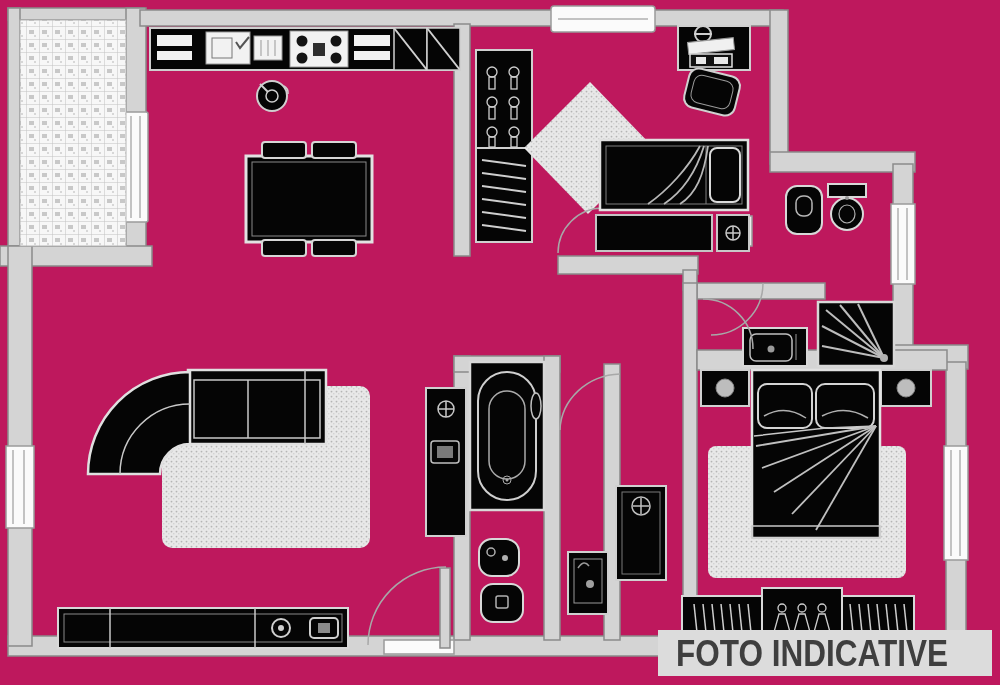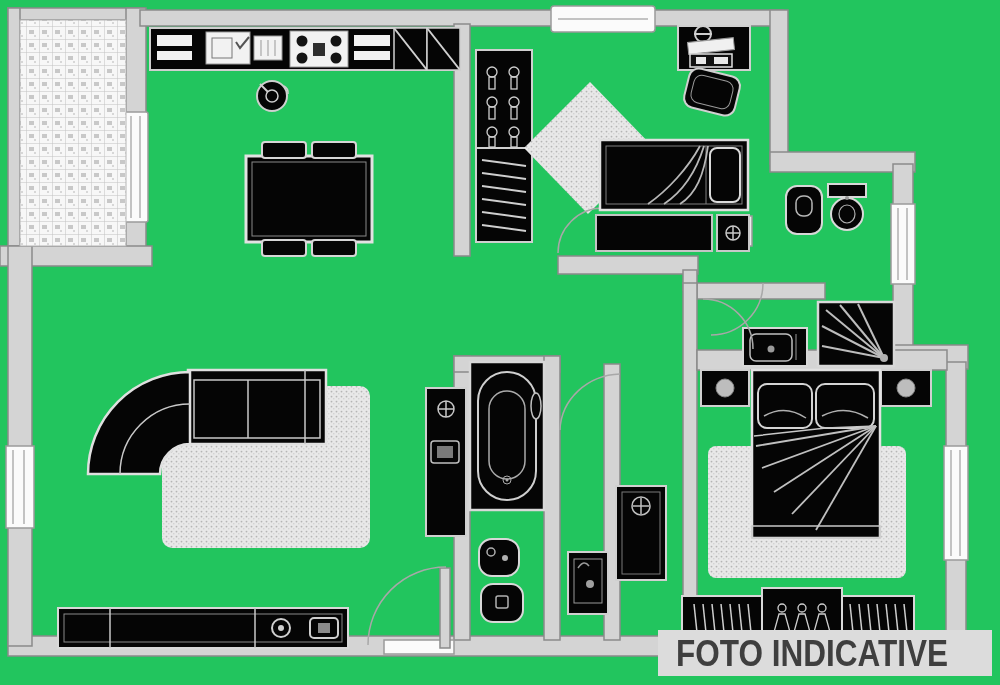--- a/index.html
+++ b/index.html
@@ -1,16 +1,16 @@
 <!DOCTYPE html>
 <html><head>
 <meta charset="utf-8">
 <style>
   html,body{margin:0;padding:0;background:#000;}
-  #canvas{position:relative;width:1000px;height:685px;background:#22c55e;overflow:hidden;}
+  #canvas{position:relative;width:1000px;height:685px;background:#be185d;overflow:hidden;}
   svg{position:absolute;left:0;top:0;}
   text.watermark{font-family:"Liberation Sans",sans-serif;font-weight:700;font-size:36px;fill:#3f3f3f;}
 </style>
 </head>
 <body>
 
 <div id="canvas">
 <svg width="1000" height="685" viewBox="0 0 1000 685">
   <defs>
     <pattern id="speckle" width="5" height="5" patternUnits="userSpaceOnUse">

